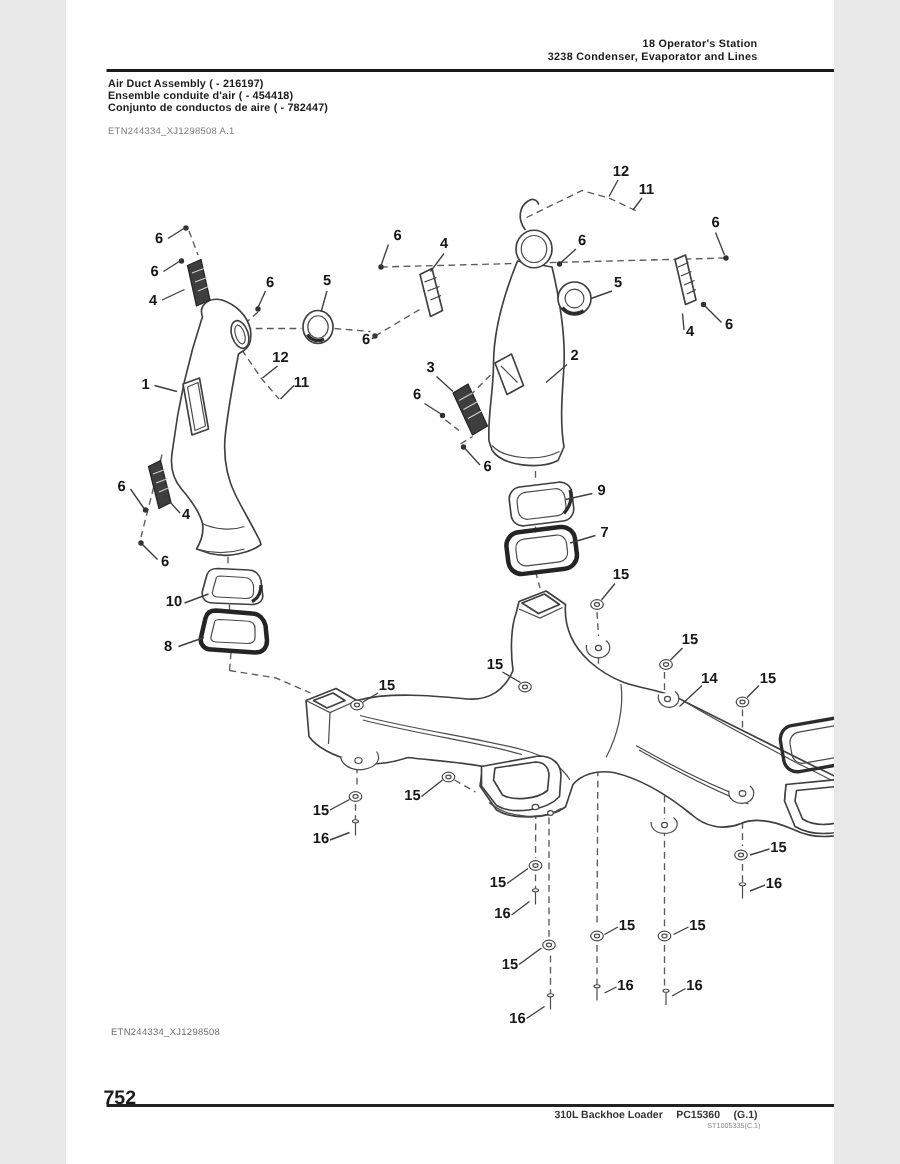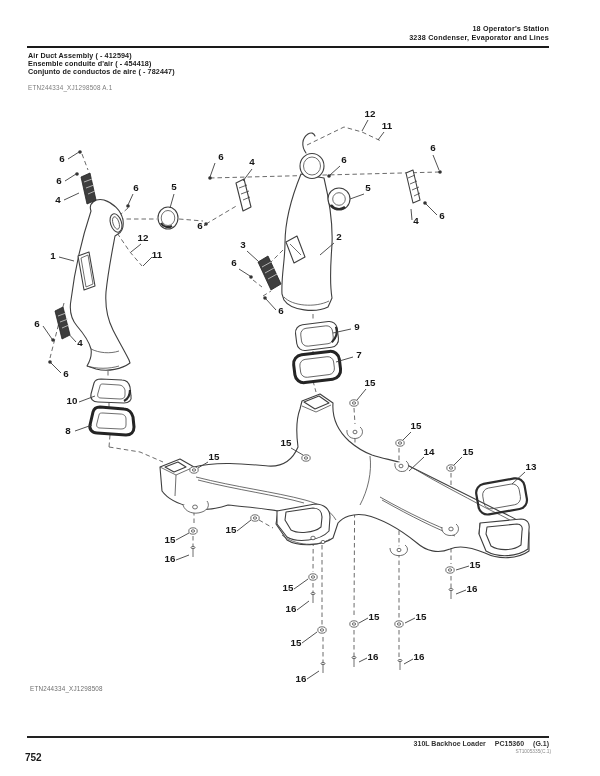--- a/index.html
+++ b/index.html
@@ -1,17 +1,17 @@
 <!DOCTYPE html>
 <html><head>
 <meta charset="utf-8">
 <style>
   html,body{margin:0;padding:0;background:#e8e8e8;}
   .page{
-    position:relative;width:600px;height:776px;background:#ffffff;
+    position:relative;width:512px;height:776px;background:#ffffff;
     font-family:"Liberation Sans",sans-serif;color:#111;overflow:hidden;
     margin:0 auto;
   }
   .hdr{
     position:absolute;top:24px;right:51px;text-align:right;
     font-size:7.2px;font-weight:bold;line-height:9px;color:#1a1a1a;letter-spacing:.2px;
   }
   .rule-top{position:absolute;left:27px;top:46px;width:522px;height:2px;background:#1a1a1a;}
   .titleblock{
     position:absolute;left:28px;top:52px;
@@ -19,21 +19,21 @@
   }
   .figref{
     position:absolute;left:28px;top:84px;
     font-size:6.3px;color:#7d7d7d;letter-spacing:.2px;
   }
   .imgref{
     position:absolute;left:30px;top:685px;
     font-size:6.3px;color:#6e6e6e;letter-spacing:.2px;
   }
   .rule-bot{position:absolute;left:27px;top:736px;width:522px;height:1.5px;background:#222;}
-  .pageno{position:absolute;left:25px;top:752px;font-size:10px;font-weight:bold;color:#1a1a1a;}
+  .pageno{position:absolute;left:25px;top:724px;font-size:13px;font-weight:bold;color:#1a1a1a;}
   .footright{position:absolute;right:51px;top:740px;text-align:right;font-size:7px;font-weight:bold;color:#333;}
   .footright span{margin-left:9px;}
   .subref{position:absolute;right:49px;top:749px;text-align:right;font-size:4.8px;color:#8a8a8a;}
   svg.diagram{position:absolute;left:0;top:0;}
   svg .ln{fill:none;stroke:#3f3f3f;stroke-width:1.1;stroke-linejoin:round;stroke-linecap:round;}
   svg .thin{fill:none;stroke:#4a4a4a;stroke-width:.8;}
   svg .fillw{fill:#ffffff;}
   svg .dash{fill:none;stroke:#5a5a5a;stroke-width:.9;stroke-dasharray:4.5 3;}
   svg .leader{fill:none;stroke:#3e3e3e;stroke-width:.9;}
   svg .heavy{fill:none;stroke:#242424;stroke-width:3;stroke-linejoin:round;}
@@ -49,21 +49,21 @@
 
 <div class="page">
 
   <div class="hdr">
     <div>18 Operator's Station</div>
     <div>3238 Condenser, Evaporator and Lines</div>
   </div>
   <div class="rule-top"></div>
 
   <div class="titleblock">
-    <div>Air Duct Assembly ( - 412594)</div>
+    <div>Air Duct Assembly ( - 216197)</div>
     <div>Ensemble conduite d'air ( - 454418)</div>
     <div>Conjunto de conductos de aire ( - 782447)</div>
   </div>
   <div class="figref">ETN244334_XJ1298508 A.1</div>
 
   <svg class="diagram" width="600" height="776" viewBox="0 0 600 776" xmlns="http://www.w3.org/2000/svg">
 
     <g>
       <path class="dash" d="M119,219 L157,219"></path>
       <path class="dash" d="M179,219 L203,221"></path>

